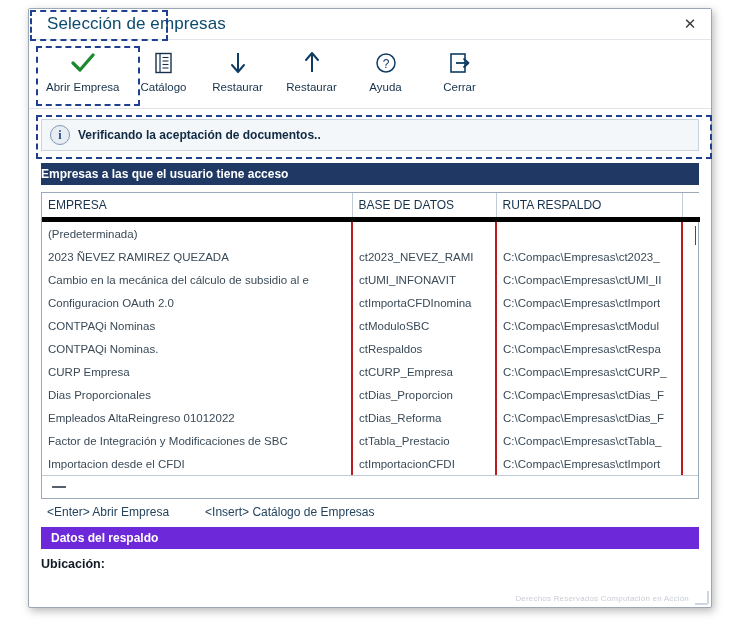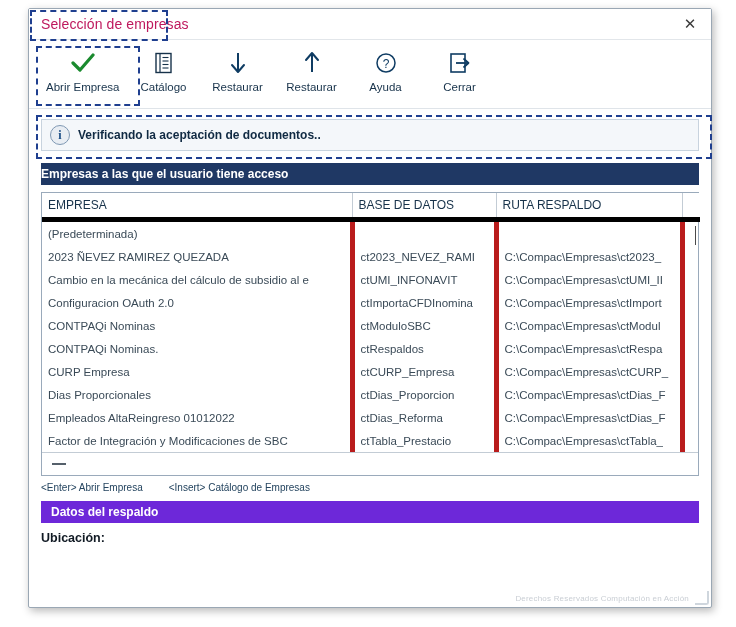--- a/index.html
+++ b/index.html
@@ -37,23 +37,23 @@
   .titlebar {
     height: 30px;
     background: #ffffff;
     display: flex;
     align-items: center;
     border-bottom: 1px solid #e2e6ea;
     flex: 0 0 auto;
     position: relative;
   }
   .title-text {
-    font-size: 14px;
-    color: #be185d;
-    padding-left: 12px;
+    font-size: 17px;
+    color: #0c4a6e;
+    padding-left: 18px;
     letter-spacing: 0.1px;
   }
   .win-close {
     position: absolute;
     right: 0;
     top: 0;
     width: 42px;
     height: 30px;
     display: flex;
     align-items: center;
@@ -180,21 +180,21 @@
     background: #ffffff;
     border-bottom: 5px solid #000000;
     border-right: 1px solid #c3ccd5;
     padding: 5px 6px;
     font-size: 12px;
     white-space: nowrap;
     overflow: hidden;
   }
   table.grid td {
     color: #3a4a57;
-    border-right: 5px solid #b91c1c;
+    border-right: 2px solid #b91c1c;
     padding: 3px 6px;
     white-space: nowrap;
     overflow: hidden;
     text-overflow: clip;
     height: 17px;
   }
   table.grid tr td:last-child, table.grid tr th:last-child { border-right: none; }
 
   .col-a { width: 310px; }
   .col-b { width: 144px; }
@@ -222,25 +222,25 @@
     background: #ffffff;
   }
   .minus-box {
     width: 14px;
     height: 2px;
     background: #55606b;
   }
 
   
   .hintline {
-    margin: 6px 12px 0 12px;
-    font-size: 10px;
+    margin: 6px 12px 0 18px;
+    font-size: 12px;
     color: #24445f;
     display: flex;
-    gap: 26px;
+    gap: 36px;
     flex: 0 0 auto;
   }
 
   
   .band2 {
     margin: 8px 12px 0 12px;
     height: 22px;
     background: #6d28d9;
     color: #fff;
     display: flex;
@@ -441,20 +441,26 @@
           <td>ctDias_Reforma</td>
           <td>C:\Compac\Empresas\ctDias_F</td>
           <td></td>
         </tr>
         <tr>
           <td>Factor de Integración y Modificaciones de SBC</td>
           <td>ctTabla_Prestacio</td>
           <td>C:\Compac\Empresas\ctTabla_</td>
           <td></td>
         </tr>
+        <tr>
+          <td>Importacion desde el CFDI</td>
+          <td>ctImportacionCFDI</td>
+          <td>C:\Compac\Empresas\ctImport</td>
+          <td></td>
+        </tr>
       </tbody>
     </table>
     <div class="grid-footer">
       <span class="minus-box"></span>
     </div>
   </div>
 
   <div class="hintline">
     <span>&lt;Enter&gt; Abrir Empresa</span>
     <span>&lt;Insert&gt; Catálogo de Empresas</span>

